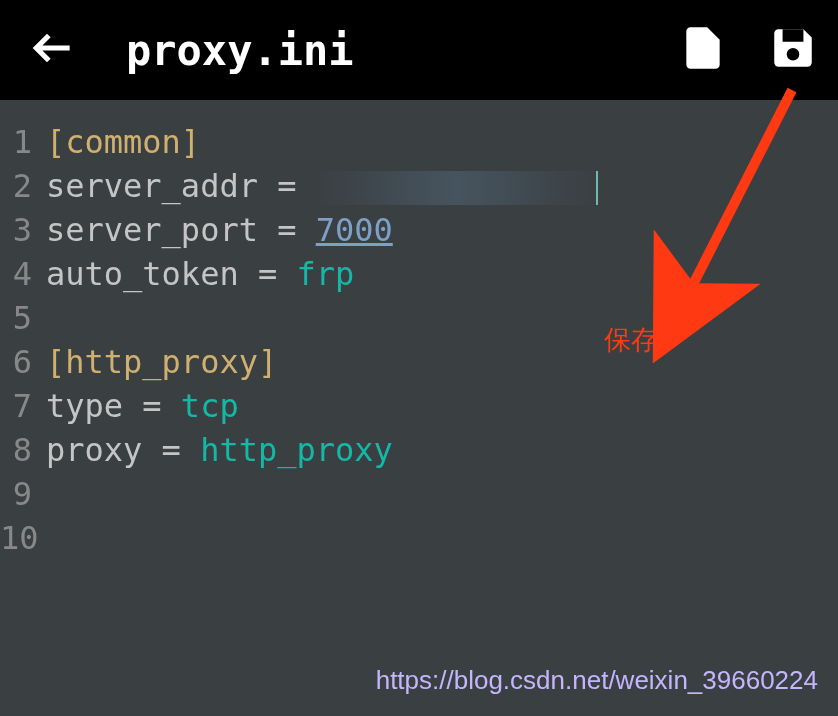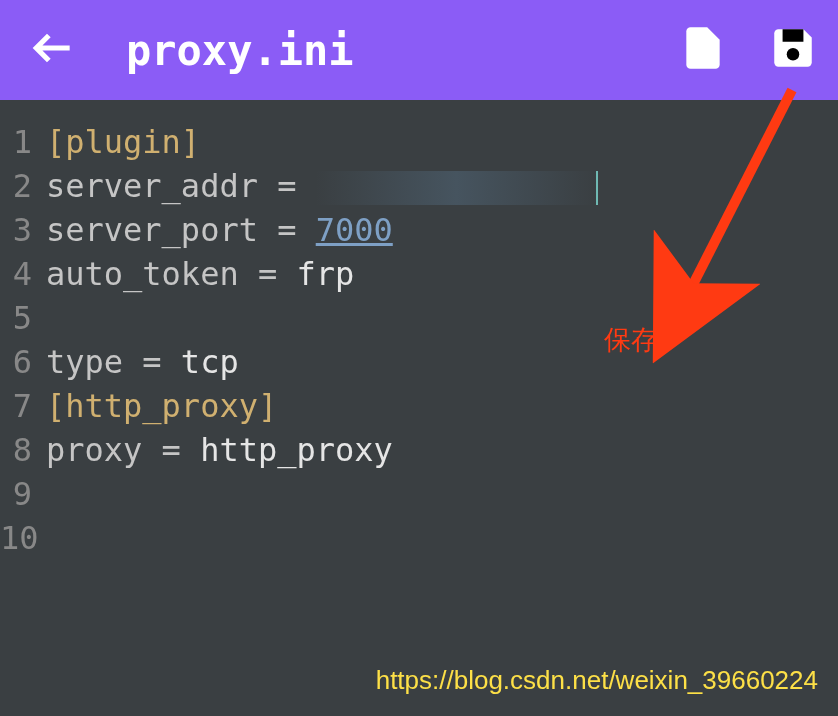--- a/index.html
+++ b/index.html
@@ -9,21 +9,21 @@
     }
     body {
       width: 838px;
       height: 716px;
       background: #3a3f42;
       font-family: 'Consolas', 'Monaco', monospace;
       overflow: hidden;
       position: relative;
     }
     .header {
-      background: #8b5cf6;
+      background: #000000;
       height: 100px;
       display: flex;
       align-items: center;
       padding: 0 20px;
     }
     .back-btn {
       color: #fff;
       cursor: pointer;
       padding: 8px;
     }
@@ -93,21 +93,21 @@
       margin-top: 32px;
     }
     .tok-eq {
       color: #c5c5c5;
     }
     .tok-num {
       color: #7ea0c5;
       text-decoration: underline;
     }
     .tok-val {
-      color: #e5e5e5;
+      color: #14b8a6;
     }
     .redacted {
       display: inline-block;
       width: 280px;
       height: 34px;
       background: linear-gradient(to right, #3a3f42, #46545f, #3a3f42);
       vertical-align: middle;
       position: relative;
     }
     .caret {
@@ -133,21 +133,21 @@
       top: 322px;
       left: 604px;
       z-index: 11;
       pointer-events: none;
       font-family: sans-serif;
     }
     .watermark {
       position: absolute;
       bottom: 20px;
       right: 20px;
-      color: #fde047;
+      color: #c4b5fd;
       font-size: 26px;
       font-family: Arial, sans-serif;
     }
   </style>
 </head>
 <body>
 
 <div class="header">
   <div class="back-btn">
     <svg viewBox="0 0 24 24" fill="none" stroke="currentColor" stroke-width="2.5">
@@ -176,27 +176,27 @@
       <div class="gutter-line">3</div>
       <div class="gutter-line">4</div>
       <div class="gutter-line">5</div>
       <div class="gutter-line">6</div>
       <div class="gutter-line">7</div>
       <div class="gutter-line">8</div>
       <div class="gutter-line">9</div>
       <div class="gutter-line">10</div>
     </div>
   <div class="code-area">
-      <div class="code-line"><span class="tok-section">[plugin]</span></div>
+      <div class="code-line"><span class="tok-section">[common]</span></div>
       <div class="code-line"><span class="tok-key">server_addr</span><span class="tok-eq"> = </span><span class="redacted"></span><span class="caret"></span></div>
       <div class="code-line"><span class="tok-key">server_port</span><span class="tok-eq"> = </span><span class="tok-num">7000</span></div>
       <div class="code-line"><span class="tok-key">auto_token</span><span class="tok-eq"> = </span><span class="tok-val">frp</span></div>
       <div class="code-line"></div>
+      <div class="code-line"><span class="tok-section">[http_proxy]</span></div>
       <div class="code-line"><span class="tok-key">type</span><span class="tok-eq"> = </span><span class="tok-val">tcp</span></div>
-      <div class="code-line"><span class="tok-section">[http_proxy]</span></div>
       <div class="code-line"><span class="tok-key">proxy</span><span class="tok-eq"> = </span><span class="tok-val">http_proxy</span></div>
       <div class="code-line"></div>
     </div>
 </div>
 
 <svg class="annotation-arrow" width="838" height="716">
   <defs>
     <marker id="arrowhead" markerWidth="12" markerHeight="12" refX="6" refY="6" orient="auto">
       <path d="M0,0 L12,6 L0,12 L3,6 Z" fill="#ff3a12"></path>
     </marker>

